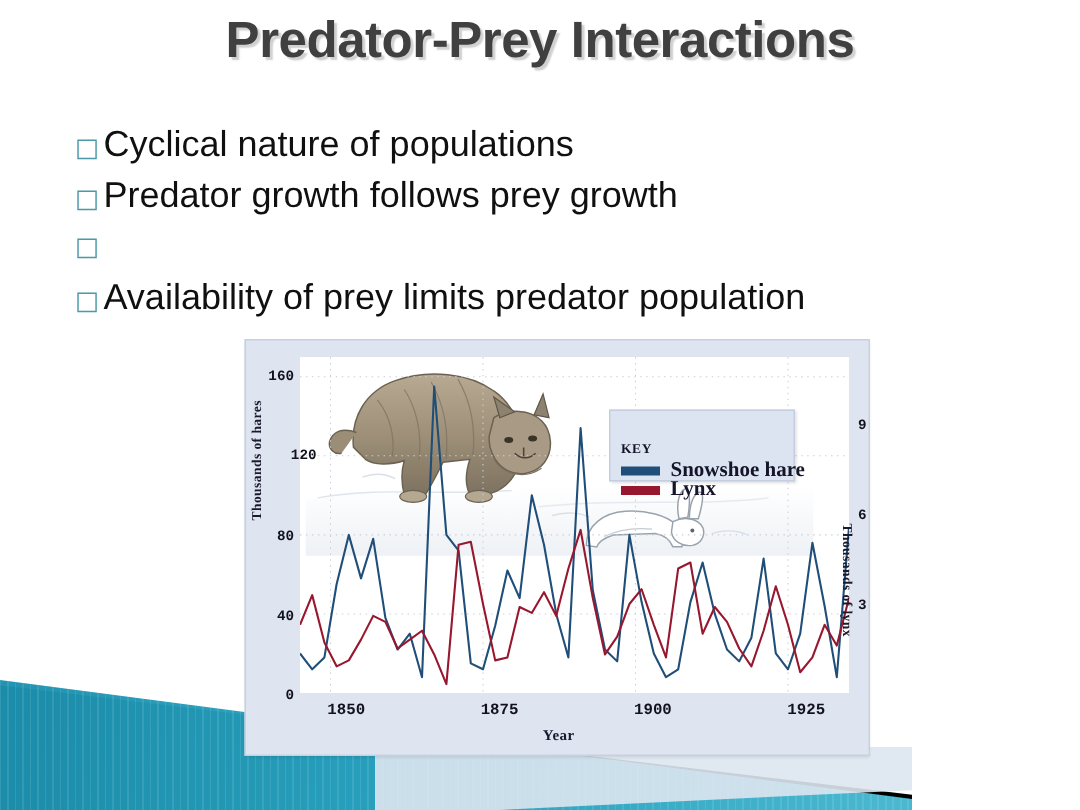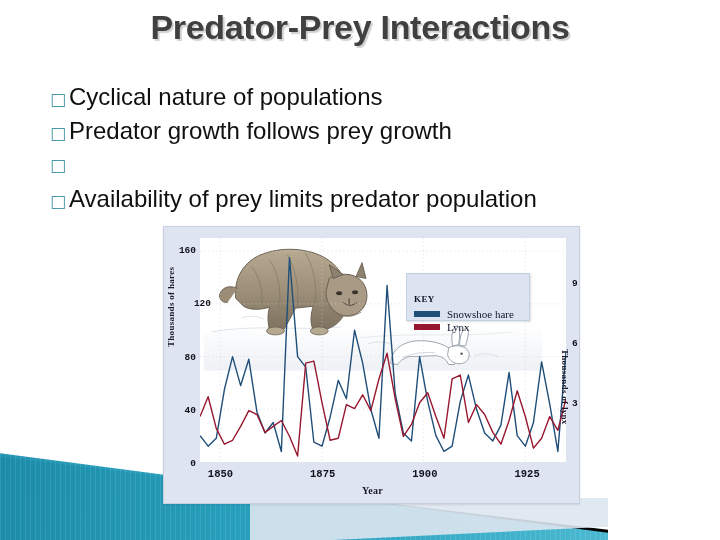--- a/index.html
+++ b/index.html
@@ -178,21 +178,21 @@
   }
   .tick-label {
     position: absolute;
     font-family: Liberation Mono, monospace;
     font-weight: bold;
     font-size: 9.5px;
     color: #12121f;
   }
   .ytick-left { right: 0; text-align: right; width: 22px; }
   .ytick-right { left: 0; text-align: left; width: 22px; }
-  .xtick { text-align: center; width: 46px; font-size: 10.5px; }
+  .xtick { text-align: right; width: 46px; font-size: 10.5px; }
 
   
   #legend-box {
     position: absolute;
     left: 242px;
     top: 46px;
     width: 124px;
     height: 48px;
     background: #dde4f1;
     border: 1px solid #c3cee0;
@@ -214,22 +214,22 @@
     height: 13px;
   }
   .legend-swatch {
     width: 26px;
     height: 6px;
     flex: 0 0 26px;
     margin-right: 7px;
   }
   .legend-text {
     font-family: "Liberation Serif", serif;
-    font-weight: normal;
-    font-size: 11px;
+    font-weight: bold;
+    font-size: 14px;
     color: #15152a;
     white-space: nowrap;
   }
 </style>
 </head>
 <body>
 
 <div id="slide">
 
   <div id="slide-title">Predator-Prey Interactions</div>

